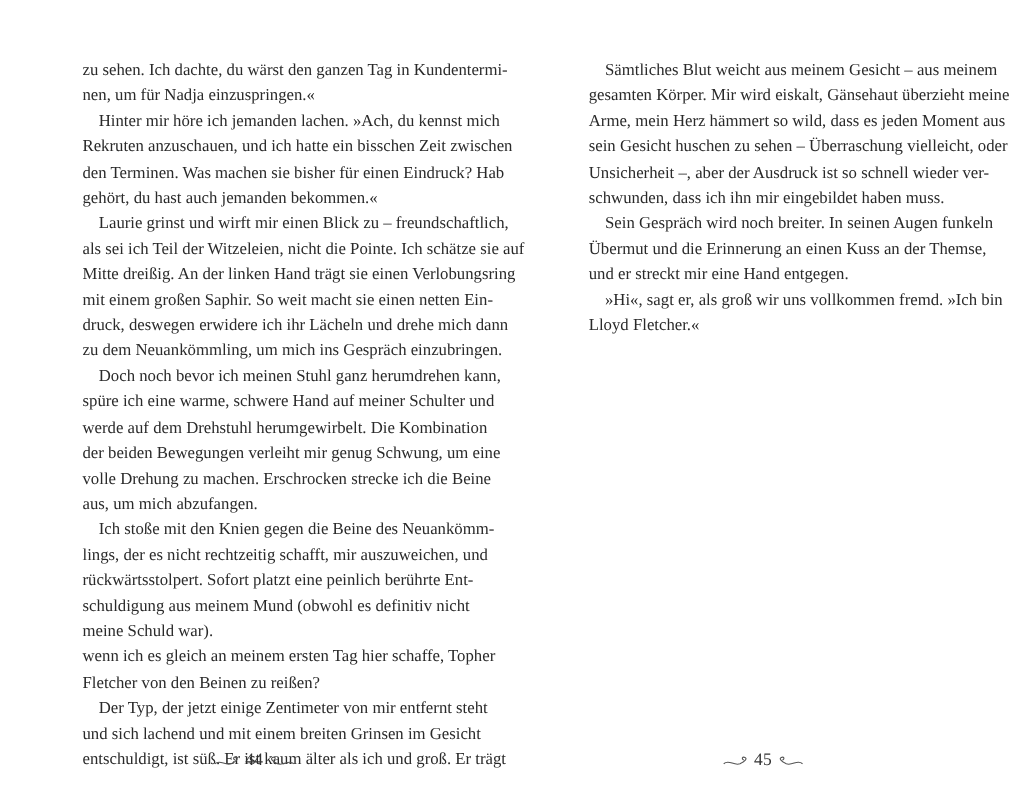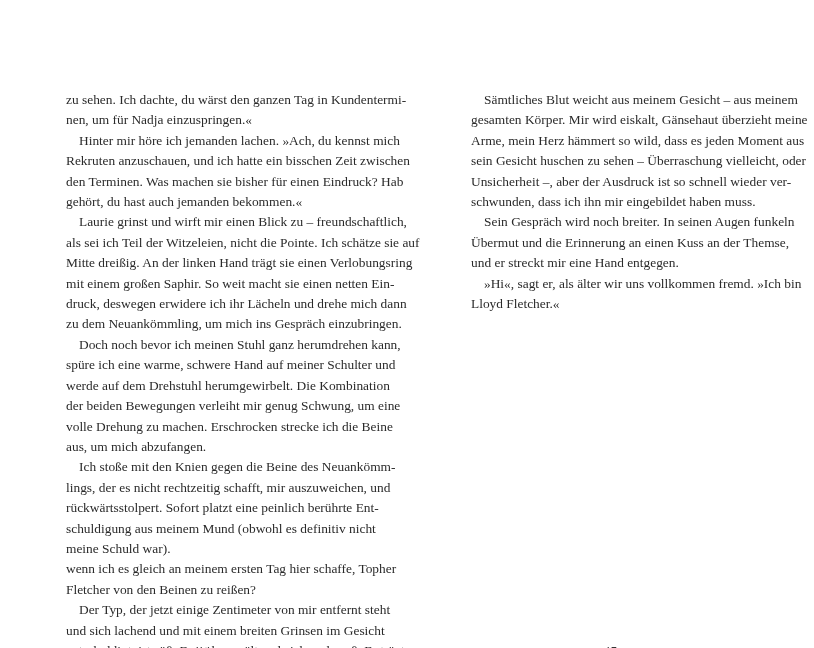--- a/index.html
+++ b/index.html
@@ -11,21 +11,20 @@
       width: 814px;
       height: 648px;
       position: relative;
       overflow: hidden;
       font-family: "Liberation Serif", "DejaVu Serif", serif;
       color: #2a2a2a;
     }
     .spread {
       position: absolute;
       inset: 0;
-      margin-top: 44px;
     }
     .page {
       position: absolute;
       top: 0;
       height: 648px;
     }
     .page-left { left: 0; width: 407px; }
     .page-right { left: 407px; width: 407px; }
     .text-block {
       position: absolute;
@@ -120,21 +119,21 @@
     <div class="text-block" id="right-text">
         <span class="line indent">Sämtliches Blut weicht aus meinem Gesicht – aus meinem</span>
         <span class="line">gesamten Körper. Mir wird eiskalt, Gänsehaut überzieht meine</span>
         <span class="line">Arme, mein Herz hämmert so wild, dass es jeden Moment aus</span>
         <span class="line">sein Gesicht huschen zu sehen – Überraschung vielleicht, oder</span>
         <span class="line">Unsicherheit –, aber der Ausdruck ist so schnell wieder ver-</span>
         <span class="line last">schwunden, dass ich ihn mir eingebildet haben muss.</span>
         <span class="line indent">Sein Gespräch wird noch breiter. In seinen Augen funkeln</span>
         <span class="line">Übermut und die Erinnerung an einen Kuss an der Themse,</span>
         <span class="line last">und er streckt mir eine Hand entgegen.</span>
-        <span class="line indent">»Hi«, sagt er, als älter wir uns vollkommen fremd. »Ich bin</span>
+        <span class="line indent">»Hi«, sagt er, als groß wir uns vollkommen fremd. »Ich bin</span>
         <span class="line last">Lloyd Fletcher.«</span>
       </div>
     <div class="folio">
       <svg width="22" height="10" viewBox="0 0 22 10">
         <path d="M1 7 C5 3, 9 9, 14 7 C18 5, 20 3, 18 2 C16 1, 15 3, 17 4" fill="none" stroke="#555" stroke-width="0.9"></path>
       </svg>
       <span class="num">45</span>
       <svg width="22" height="10" viewBox="0 0 22 10">
         <path d="M21 7 C17 3, 13 9, 8 7 C4 5, 2 3, 4 2 C6 1, 7 3, 5 4" fill="none" stroke="#555" stroke-width="0.9"></path>
       </svg>

